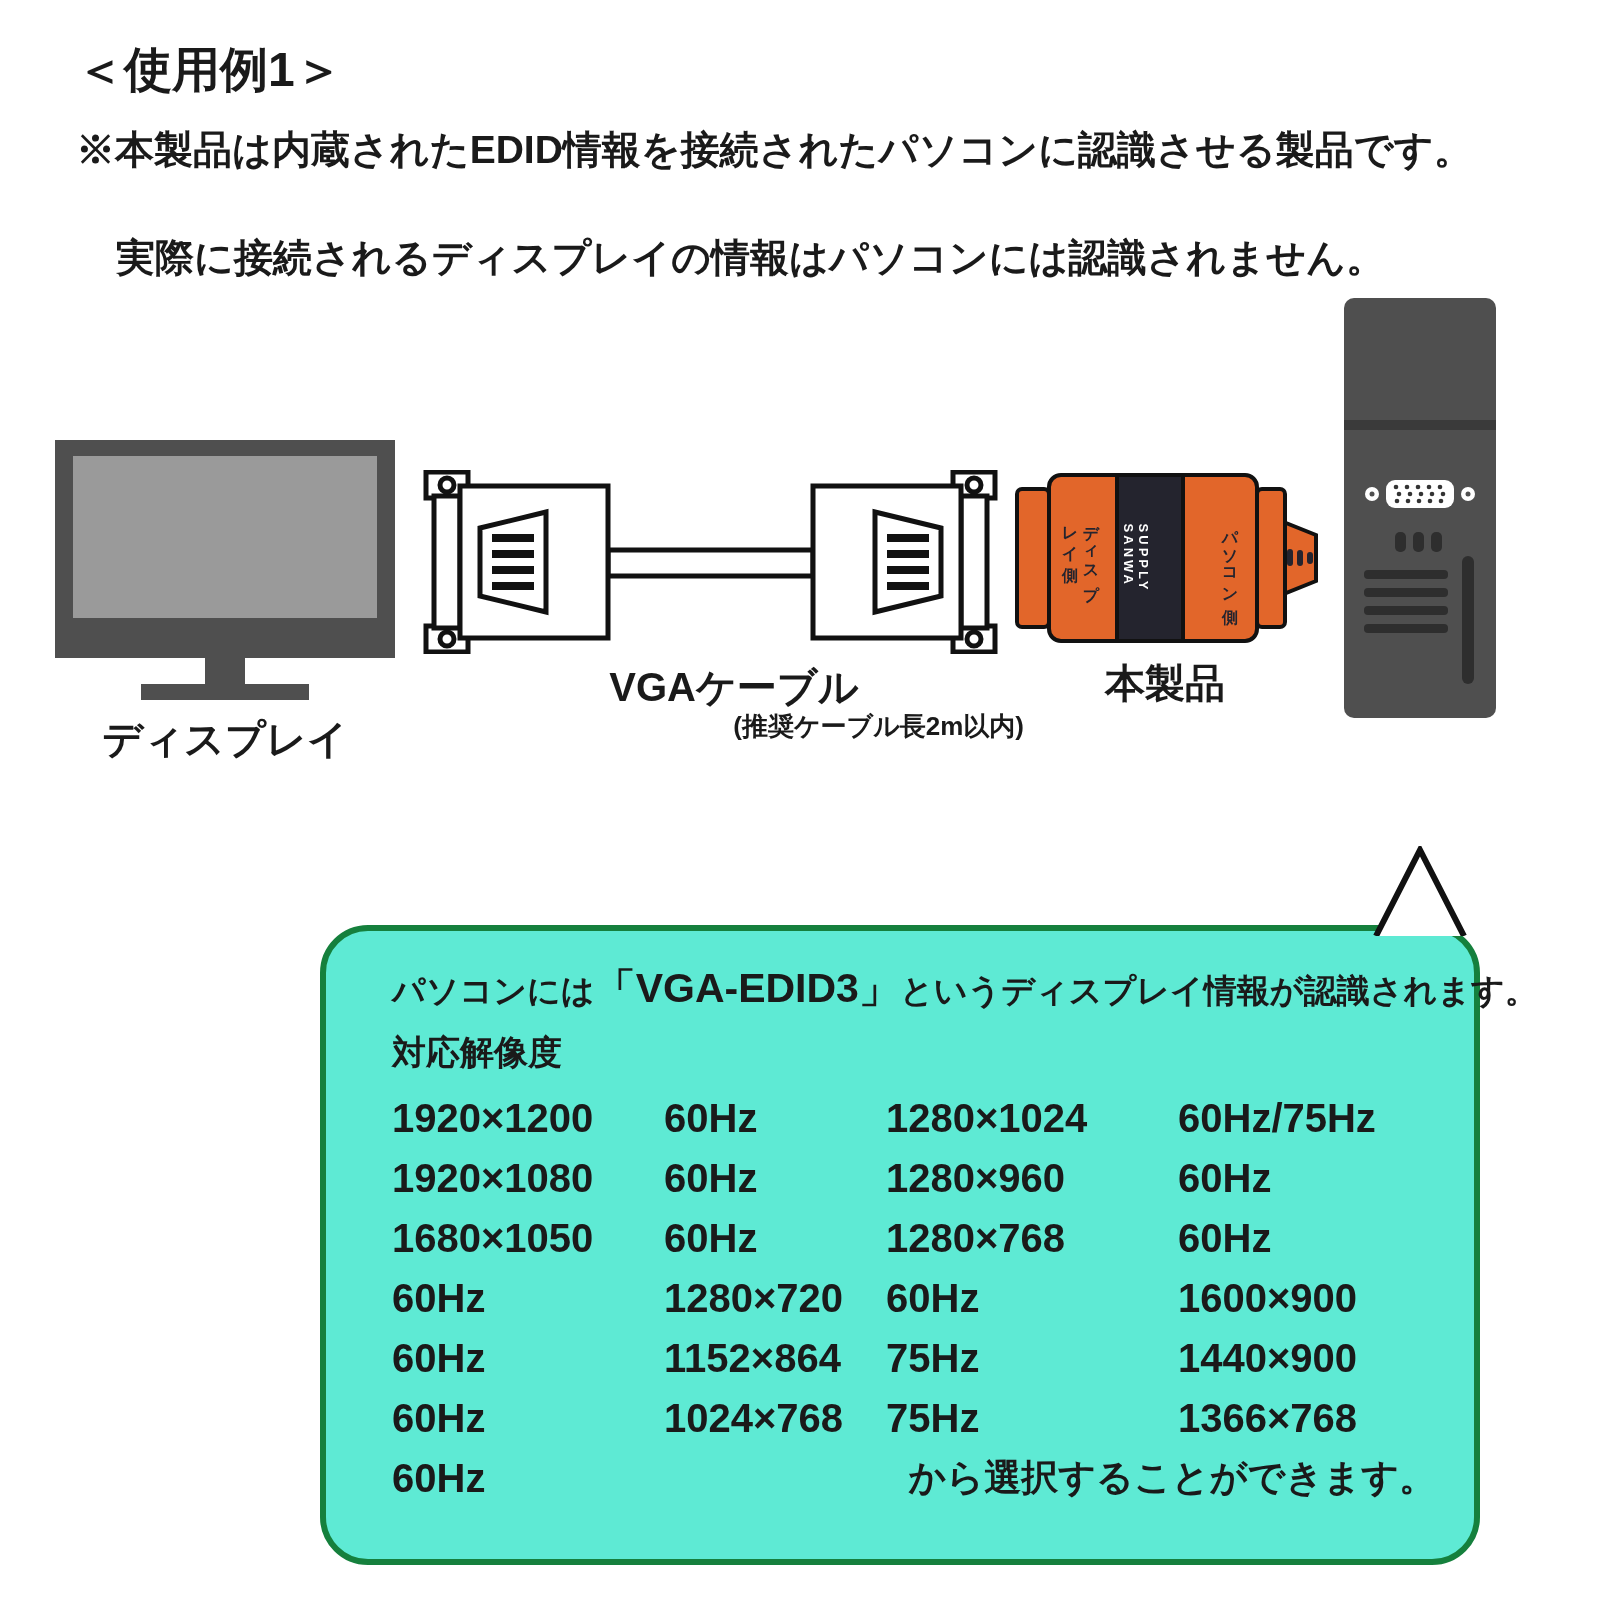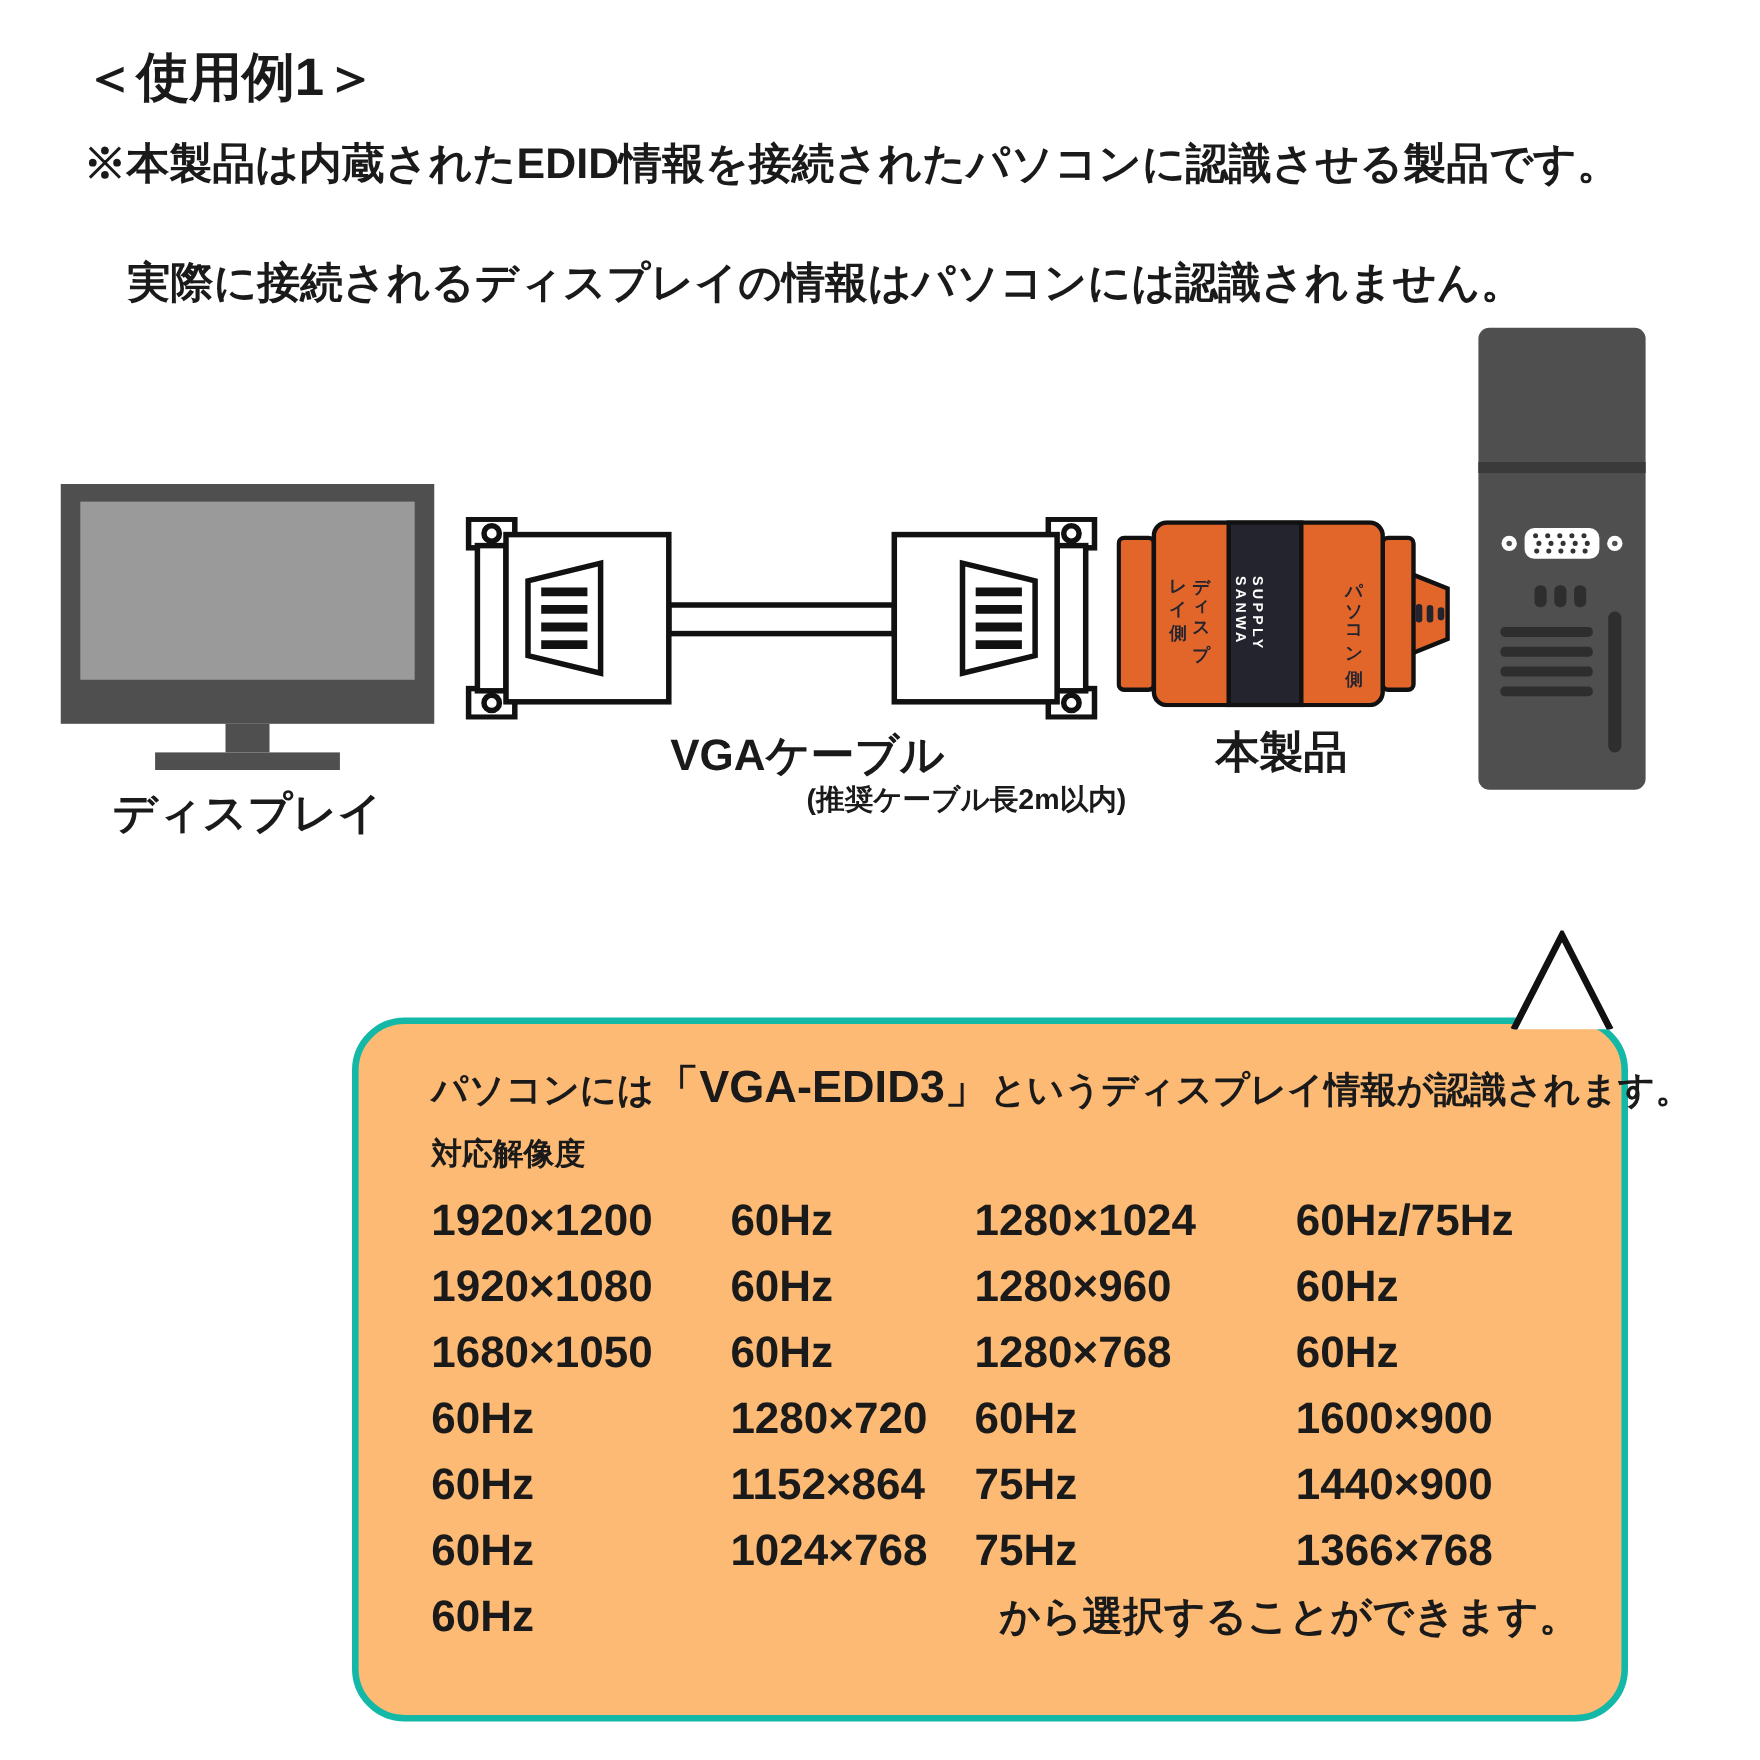--- a/index.html
+++ b/index.html
@@ -25,26 +25,26 @@
   .adapter-wrap svg{position:absolute;left:0;top:0;}
   .adapter-vtext{position:absolute;writing-mode:vertical-rl;text-orientation:upright;
     font-size:16px;font-weight:bold;color:#24242e;letter-spacing:1px;}
   .adapter-vtext.left{left:44px;top:50%;transform:translateY(-50%);}
   .adapter-vtext.right{left:204px;top:50%;transform:translateY(-50%);}
   .adapter-brand{position:absolute;left:106px;top:50%;transform:translateY(-50%);
     writing-mode:vertical-lr;font-size:13px;font-weight:bold;color:#fff;letter-spacing:3px;}
   .adapter-brand span{display:block;}
 
   
-  .bubble{position:absolute;left:320px;top:925px;width:1160px;height:640px;background:#fdba74;
-    border:6px solid #14b8a6;border-radius:48px;box-sizing:border-box;padding:30px 38px 0 66px;}
+  .bubble{position:absolute;left:320px;top:925px;width:1160px;height:640px;background:#5eead4;
+    border:6px solid #15803d;border-radius:48px;box-sizing:border-box;padding:30px 38px 0 66px;}
   .bubble-pointer{position:absolute;left:1372px;top:846px;}
   .bubble-heading{font-size:33px;font-weight:bold;white-space:nowrap;}
   .bubble-heading .model{font-size:41px;}
-  .bubble-subtitle{margin-top:14px;font-size:28px;font-weight:bold;}
+  .bubble-subtitle{margin-top:14px;font-size:34px;font-weight:bold;}
   .res-table{display:grid;grid-template-columns:272px 222px 292px 1fr;grid-auto-rows:60px;
     align-items:center;margin-top:12px;font-size:40px;font-weight:bold;}
   .res-table span{white-space:nowrap;}
   .res-table .footer-cell{grid-column:3/5;text-align:right;font-size:37px;white-space:nowrap;}
 </style>
 </head>
 <body>
 
 <div class="canvas">
 

